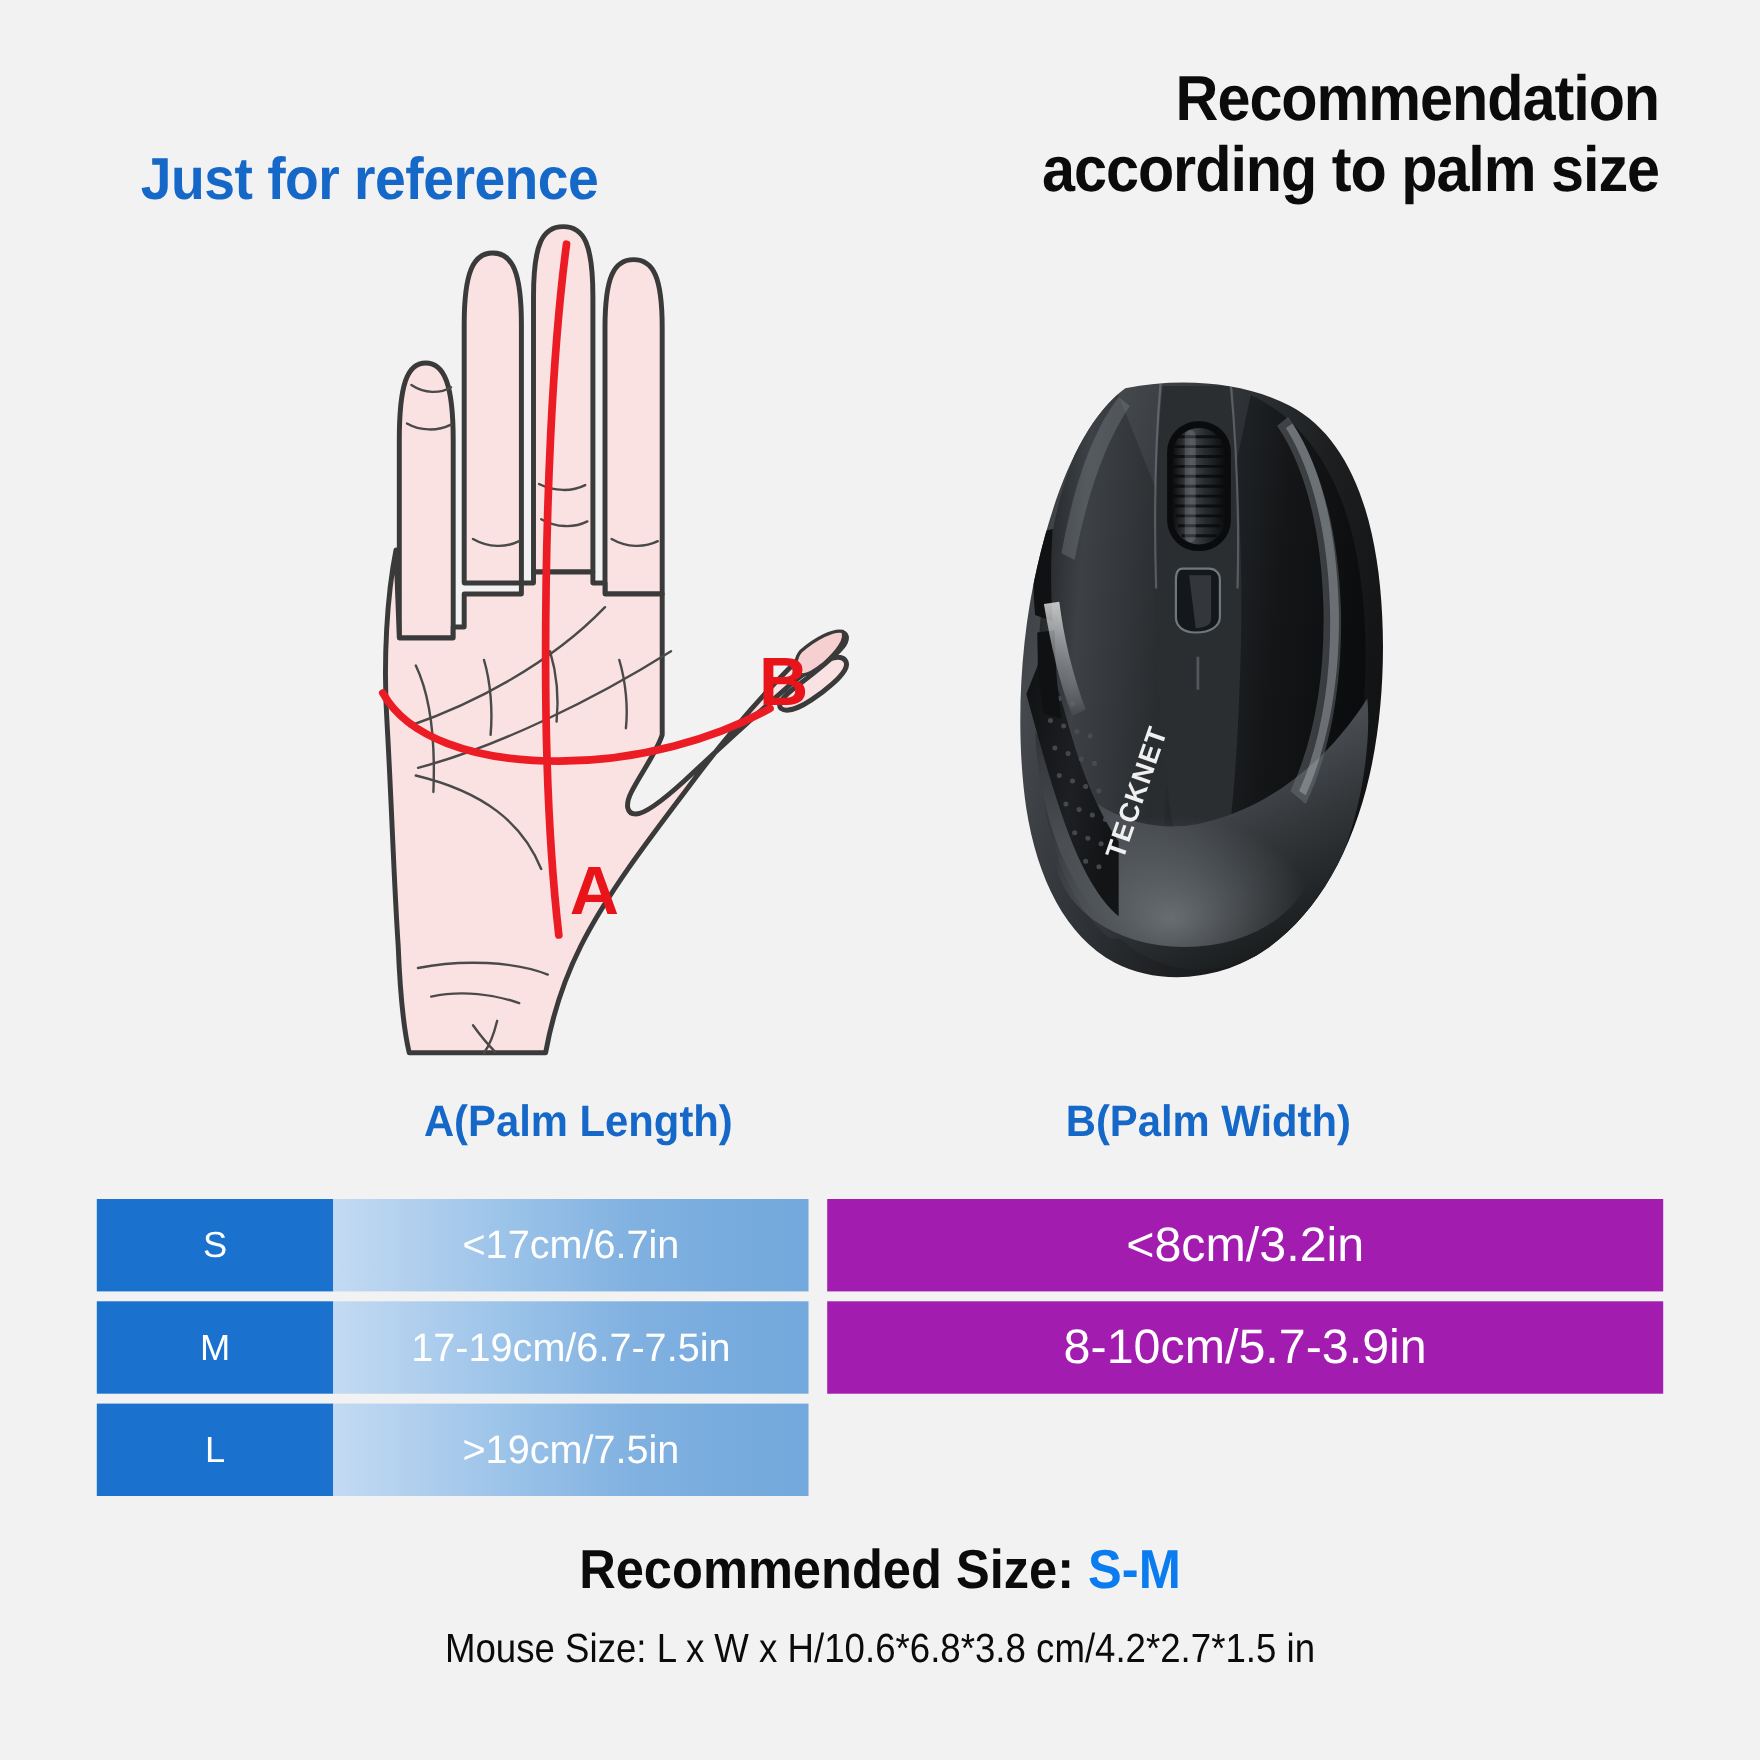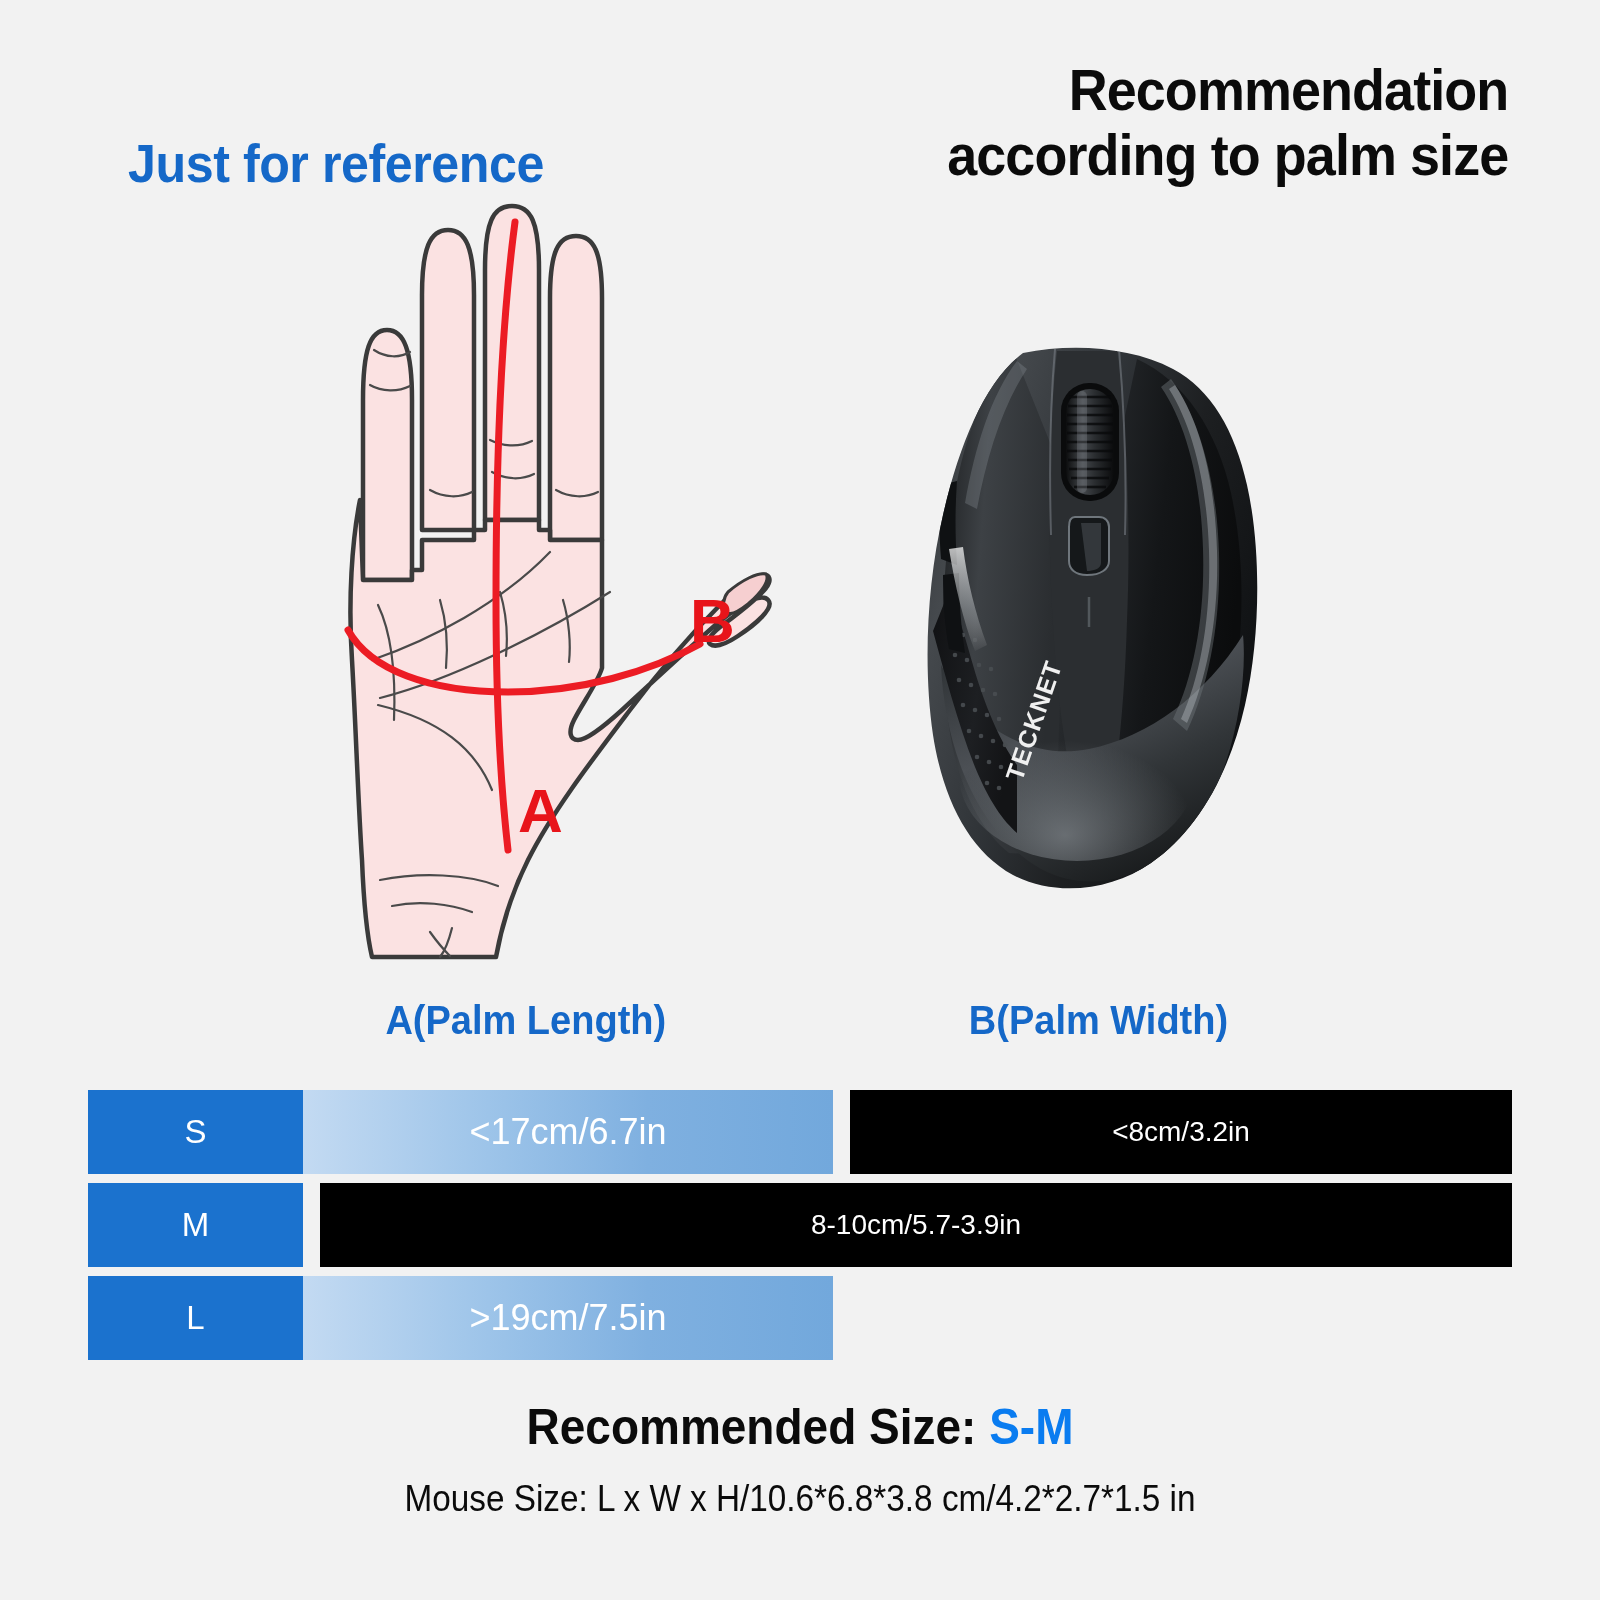--- a/index.html
+++ b/index.html
@@ -113,38 +113,38 @@
     width: 215px;
     background: #1b72ce;
     display: flex;
     align-items: center;
     justify-content: center;
     color: #ffffff;
     font-size: 33px;
     flex: 0 0 auto;
   }
   .val-a {
-    width: 530px;
+    width: 432px;
     background: linear-gradient(to right, #c3daf2 0%, #9dc4e9 35%, #7fb0e0 65%, #72a8dc 100%);
     display: flex;
     align-items: center;
     justify-content: center;
     color: #ffffff;
     font-size: 36px;
     flex: 0 0 auto;
   }
   .gap { width: 17px; flex: 0 0 auto; }
   .val-b {
     flex: 1 1 auto;
-    background: #000000;
+    background: #a21caf;
     display: flex;
     align-items: center;
     justify-content: center;
     color: #ffffff;
-    font-size: 28px;
+    font-size: 44px;
   }
 
   
   .rec-size {
     position: absolute;
     left: 0;
     right: 0;
     top: 1398px;
     text-align: center;
     font-size: 50px;
@@ -405,20 +405,21 @@
 
 <div class="table">
   <div class="trow">
     <div class="size-cell">S</div>
     <div class="val-a">&lt;17cm/6.7in</div>
     <div class="gap"></div>
     <div class="val-b">&lt;8cm/3.2in</div>
   </div>
   <div class="trow">
     <div class="size-cell">M</div>
+    <div class="val-a">17-19cm/6.7-7.5in</div>
     <div class="gap"></div>
     <div class="val-b">8-10cm/5.7-3.9in</div>
   </div>
   <div class="trow">
     <div class="size-cell">L</div>
     <div class="val-a">&gt;19cm/7.5in</div>
     <div class="gap"></div>
   </div>
 </div>
 

